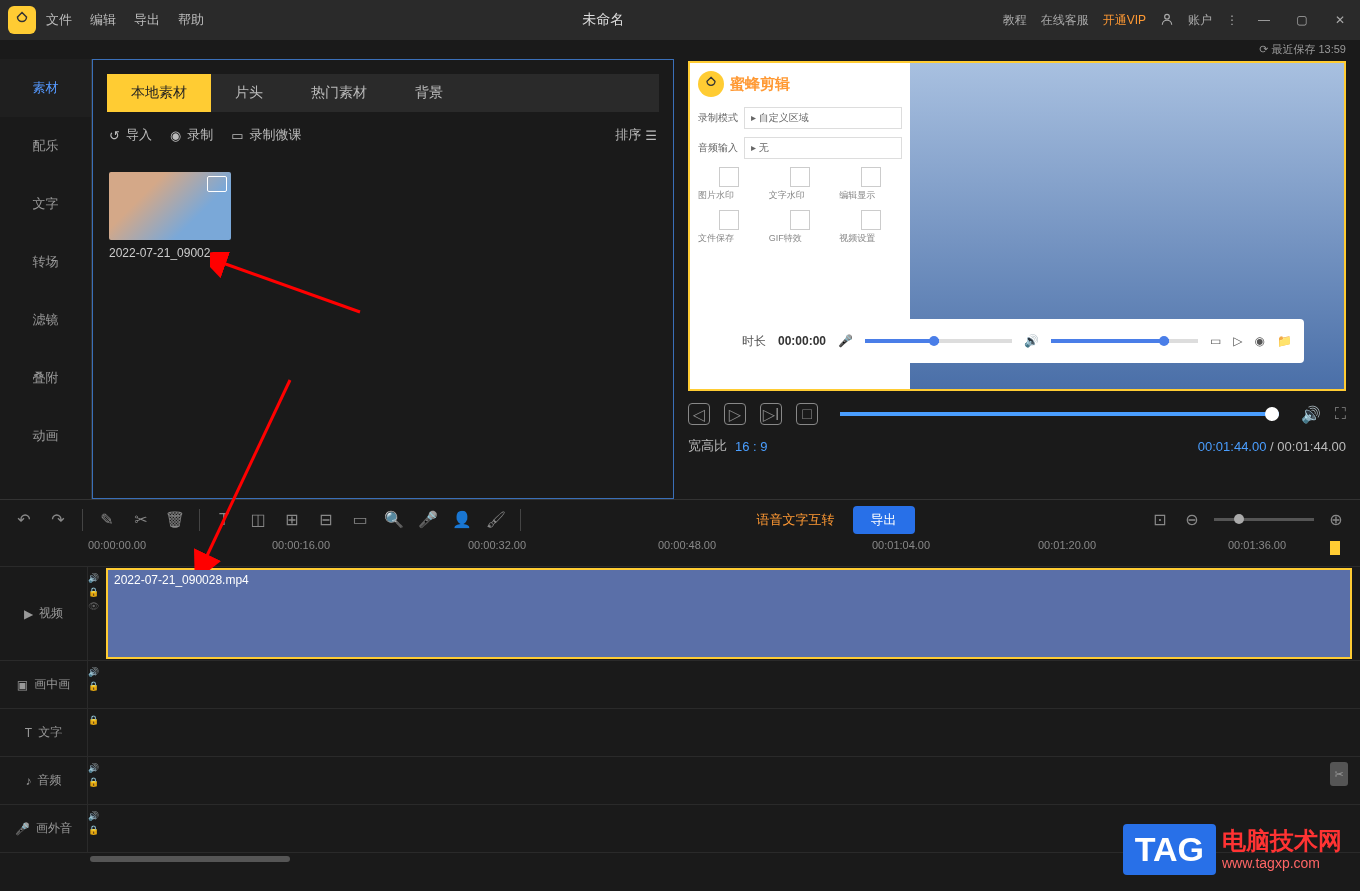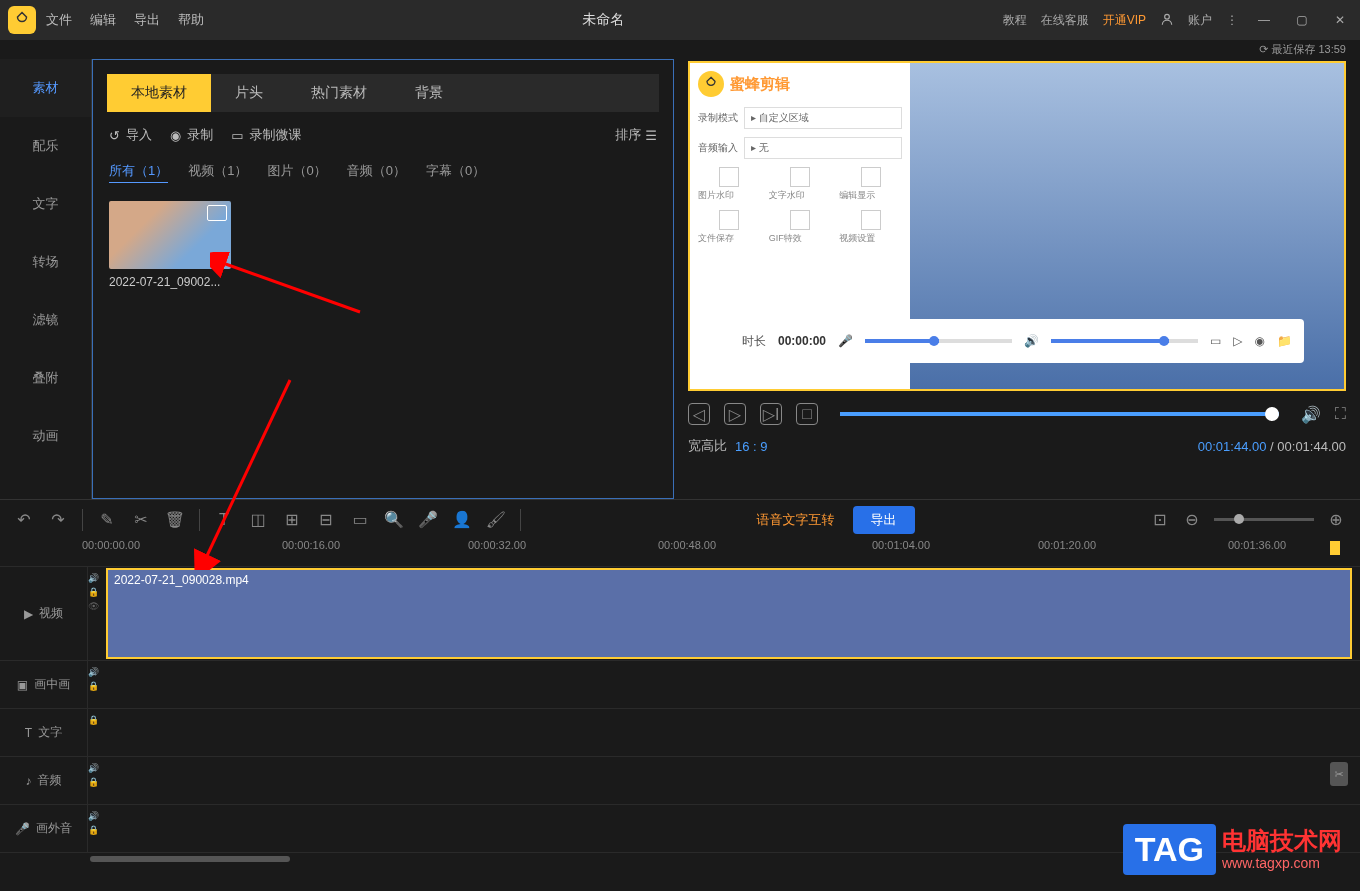--- a/index.html
+++ b/index.html
@@ -173,27 +173,20 @@
       </div>
       <div class="import-btn">
         <span>▭</span>
         <span>录制微课</span>
       </div>
       <div class="sort">
         <span>排序</span>
         <span>☰</span>
       </div>
     </div>
-    <div class="filter-row">
-      <span class="filter active">所有（1）</span>
-      <span class="filter">视频（1）</span>
-      <span class="filter">图片（0）</span>
-      <span class="filter">音频（0）</span>
-      <span class="filter">字幕（0）</span>
-    </div>
     <div class="thumbs">
       <div class="thumb">
         <div class="thumb-img"></div>
         <div class="thumb-label">2022-07-21_09002...</div>
       </div>
     </div>
   </div>
 
   <div class="preview-area">
     <div class="preview-box">
@@ -296,22 +289,22 @@
     <span class="tool-icon">⊖</span>
     <div class="zoom-slider">
         <div class="zoom-thumb"></div>
       </div>
     <span class="tool-icon">⊕</span>
   </div>
 </div>
 
 <div class="timeline">
   <div class="ruler">
-    <span class="ruler-mark" style="left:82px">00:00:00.00</span>
-    <span class="ruler-mark" style="left:282px">00:00:16.00</span>
+    <span class="ruler-mark" style="left:88px">00:00:00.00</span>
+    <span class="ruler-mark" style="left:272px">00:00:16.00</span>
     <span class="ruler-mark" style="left:468px">00:00:32.00</span>
     <span class="ruler-mark" style="left:658px">00:00:48.00</span>
     <span class="ruler-mark" style="left:872px">00:01:04.00</span>
     <span class="ruler-mark" style="left:1038px">00:01:20.00</span>
     <span class="ruler-mark" style="left:1228px">00:01:36.00</span>
     <div class="playhead-end"></div>
   </div>
 
   <div class="track tall">
     <div class="track-head">

